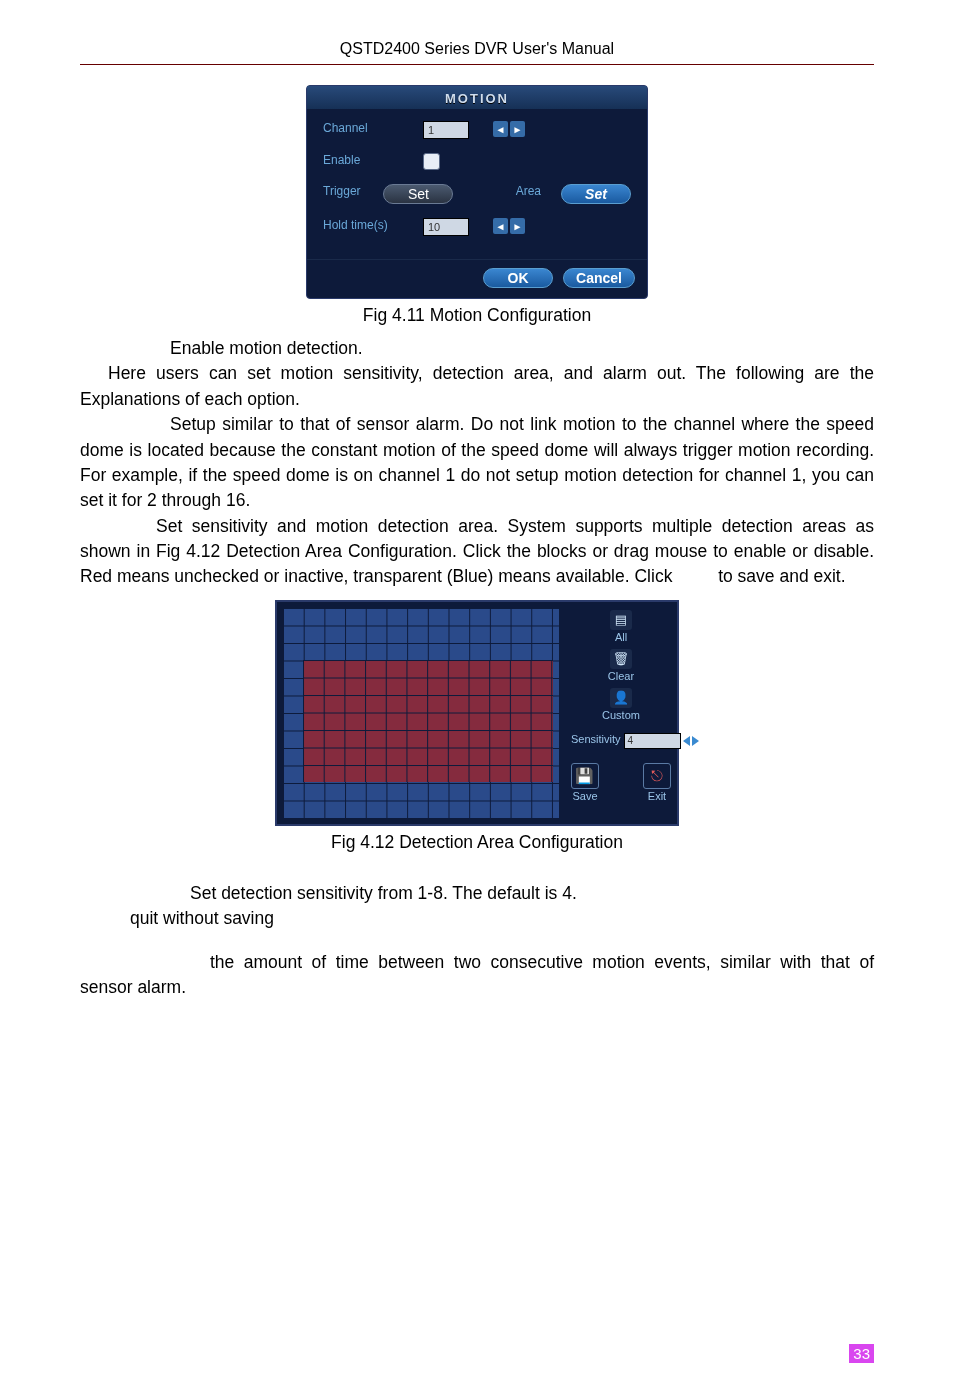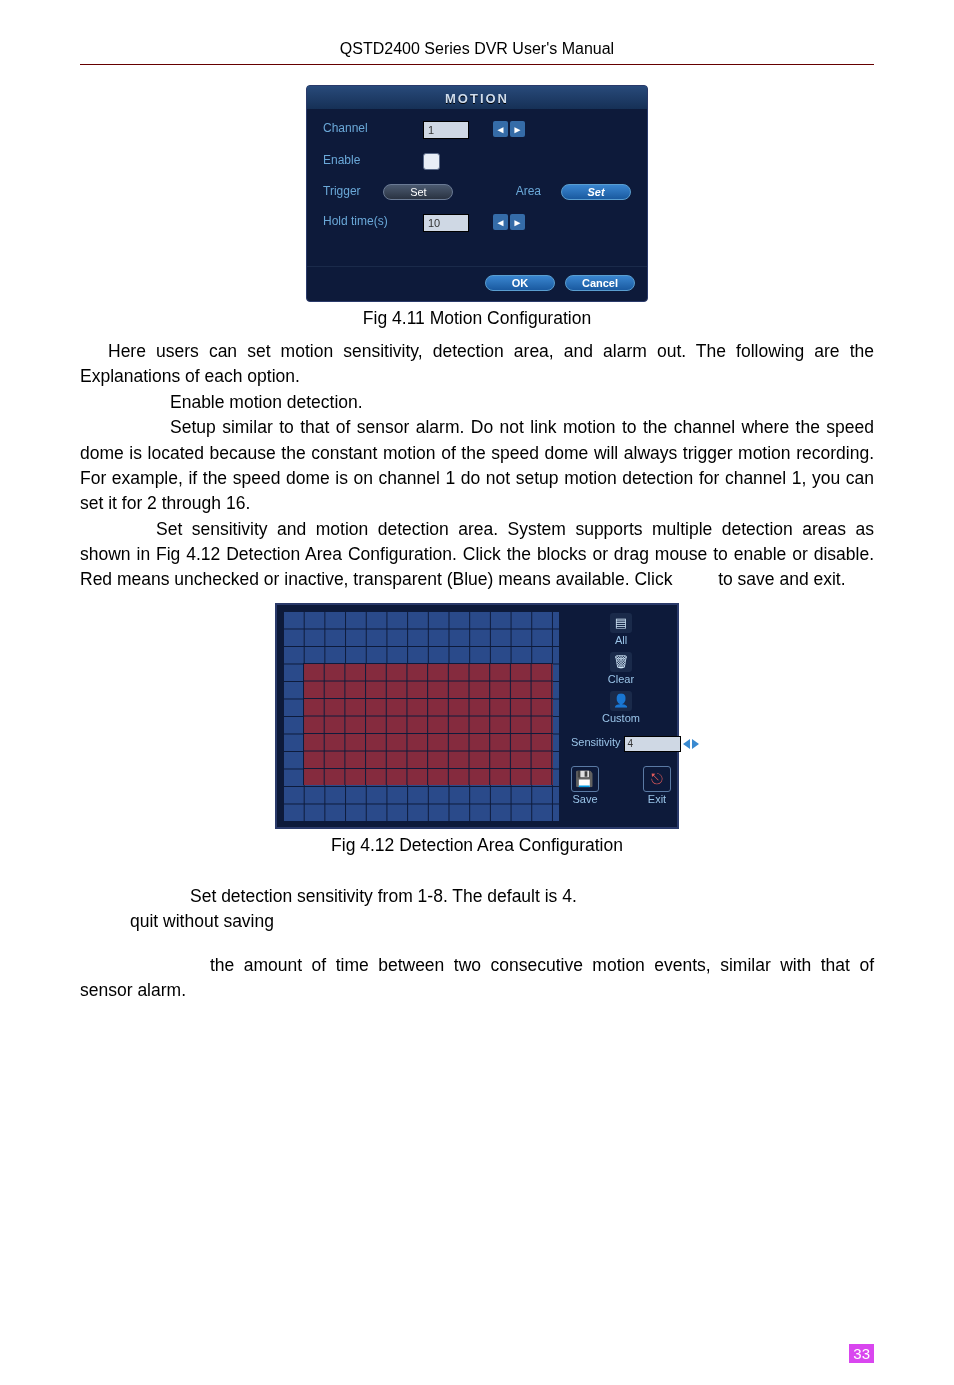--- a/index.html
+++ b/index.html
@@ -100,21 +100,21 @@
     border: 1px solid #5a6a88;
     border-radius: 3px;
   }
   .pill-btn {
     display: inline-block;
     min-width: 44px;
     padding: 1px 12px;
     border-radius: 10px;
     background: linear-gradient(#4b5a70,#2a3342);
     color: #fff;
-    font-size: 11px;
+    font-size: 14px;
     text-align: center;
     border: 1px solid #6a7a94;
   }
   .pill-blue {
     background: linear-gradient(#3a86d0,#1a5aa0);
     border: 1px solid #5a9ed0;
     font-style: italic;
     font-weight: bold;
   }
   .motion-footer {
@@ -260,40 +260,40 @@
         </div>
 
         <div class="mrow">
           <span class="lbl">Trigger</span>
           <span class="pill-btn">Set</span>
           <span style="width:44px"></span>
           <span class="lbl" style="width:40px">Area</span>
           <span class="pill-btn pill-blue">Set</span>
         </div>
 
-        <div class="mrow" style="margin-bottom:24px">
+        <div class="mrow" style="margin-bottom:13px">
           <span class="lbl">Hold time(s)</span>
           <div class="numfield">10</div>
           <div class="spin">
             <div class="spin-btn">◄</div>
             <div class="spin-btn">►</div>
           </div>
         </div>
       </div>
       <div class="motion-footer">
         <span class="pill-btn pill-blue" style="font-style:normal">OK</span>
         <span class="pill-btn pill-blue" style="font-style:normal">Cancel</span>
       </div>
     </div>
   </div>
 
   <div class="fig-caption">Fig 4.11 Motion Configuration</div>
 
+  <div class="body-text" style="text-indent:90px">Enable motion detection.</div>
   <div class="body-text indent">Here users can set motion sensitivity, detection area, and alarm out. The following are the Explanations of each option.</div>
-  <div class="body-text" style="text-indent:90px">Enable motion detection.</div>
   <div class="body-text" style="text-indent:90px">Setup similar to that of sensor alarm. Do not link motion to the channel where the speed dome is located because the constant motion of the speed dome will always trigger motion recording. For example, if the speed dome is on channel 1 do not setup motion detection for channel 1, you can set it for 2 through 16.</div>
   <div class="body-text">
     <span style="display:inline-block;width:76px"></span><span>Set sensitivity and motion detection area. System supports multiple detection areas as shown in Fig 4.12 Detection Area Configuration. Click the blocks or drag mouse to enable or disable. Red means unchecked or inactive, transparent (Blue) means available. Click</span>
     <span style="display:inline-block;width:36px"></span>
     <span>to save and exit.</span>
   </div>
 
   <div class="fig-wrap">
     <div class="det-area">
       <div class="det-flex">

